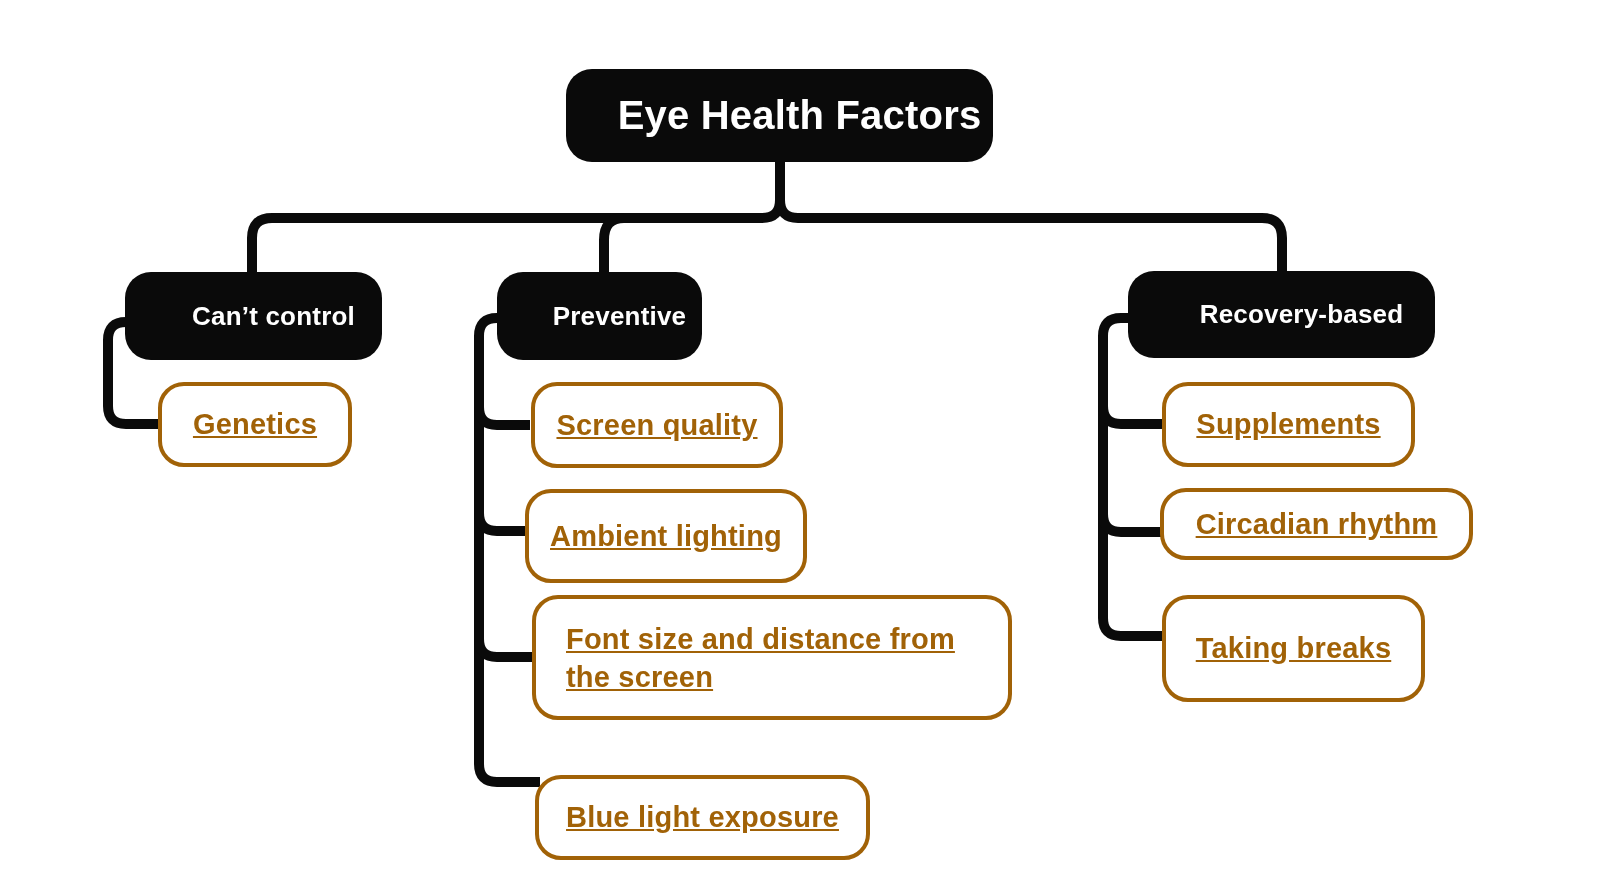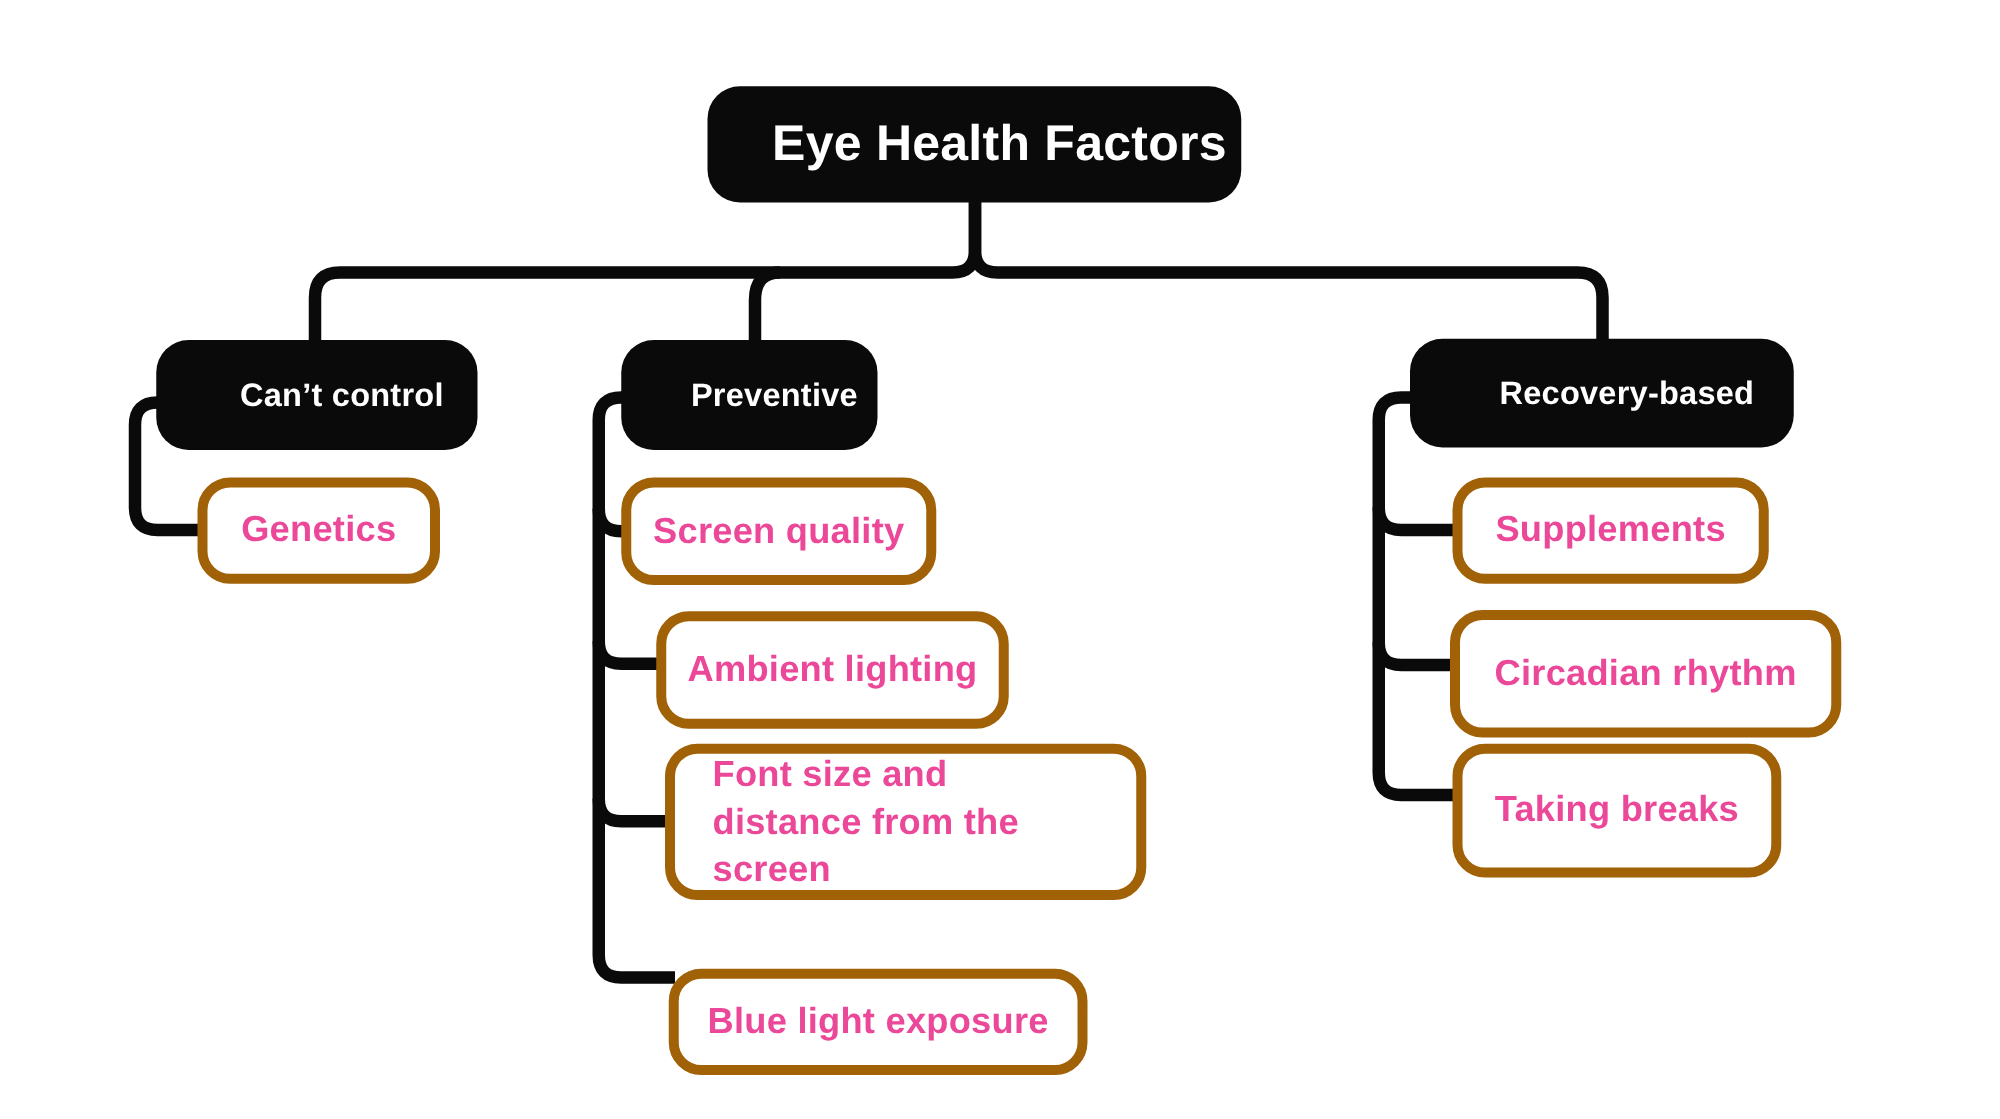--- a/index.html
+++ b/index.html
@@ -40,23 +40,24 @@
     white-space: nowrap;
   }
   .node.dark {
     background: #0a0a0a;
     color: #ffffff;
     border-radius: 26px;
     padding-left: 40px;
   }
   .node.light {
     background: #ffffff;
-    color: #ec4899;
-    border: 8px solid #a16207;
+    color: #a16207;
+    border: 4px solid #a16207;
     border-radius: 26px;
+    text-decoration: underline;
   }
   .node.root   { font-size: 40px; }
   .node.branch { font-size: 26px; }
   .node.child  { font-size: 29px; }
   .node.wrap {
     white-space: normal;
     justify-content: flex-start;
     text-align: left;
     padding: 0 30px;
     line-height: 38px;
@@ -90,27 +91,27 @@
   <div class="node dark root" style="left:566px; top:69px; width:427px; height:93px;">Eye Health Factors</div>
 
   <div class="node dark branch" style="left:125px; top:272px; width:257px; height:88px;">Can’t control</div>
 
   <div class="node dark branch" style="left:1128px; top:271px; width:307px; height:87px;">Recovery-based</div>
 
   <div class="node dark branch" style="left:497px; top:272px; width:205px; height:88px;">Preventive</div>
 
   <div class="node light child" style="left:158px; top:382px; width:194px; height:85px;">Genetics</div>
 
-  <div class="node light child" style="left:497px; top:382px; width:252px; height:86px;">Screen quality</div>
+  <div class="node light child" style="left:531px; top:382px; width:252px; height:86px;">Screen quality</div>
 
   <div class="node light child" style="left:525px; top:489px; width:282px; height:94px;">Ambient lighting</div>
 
-  <div class="node light child wrap" style="left:532px; top:595px; width:385px; height:125px;">Font size and distance from the screen</div>
+  <div class="node light child wrap" style="left:532px; top:595px; width:480px; height:125px;">Font size and distance from the screen</div>
 
   <div class="node light child" style="left:535px; top:740px; width:335px; height:85px;margin-top:35px;">Blue light exposure</div>
 
   <div class="node light child" style="left:1162px; top:382px; width:253px; height:85px;">Supplements</div>
 
-  <div class="node light child" style="left:1160px; top:488px; width:313px; height:102px;">Circadian rhythm</div>
+  <div class="node light child" style="left:1160px; top:488px; width:313px; height:72px;">Circadian rhythm</div>
 
   <div class="node light child" style="left:1162px; top:595px; width:263px; height:107px;">Taking breaks</div>
 
 </div>
 
 </body></html>

